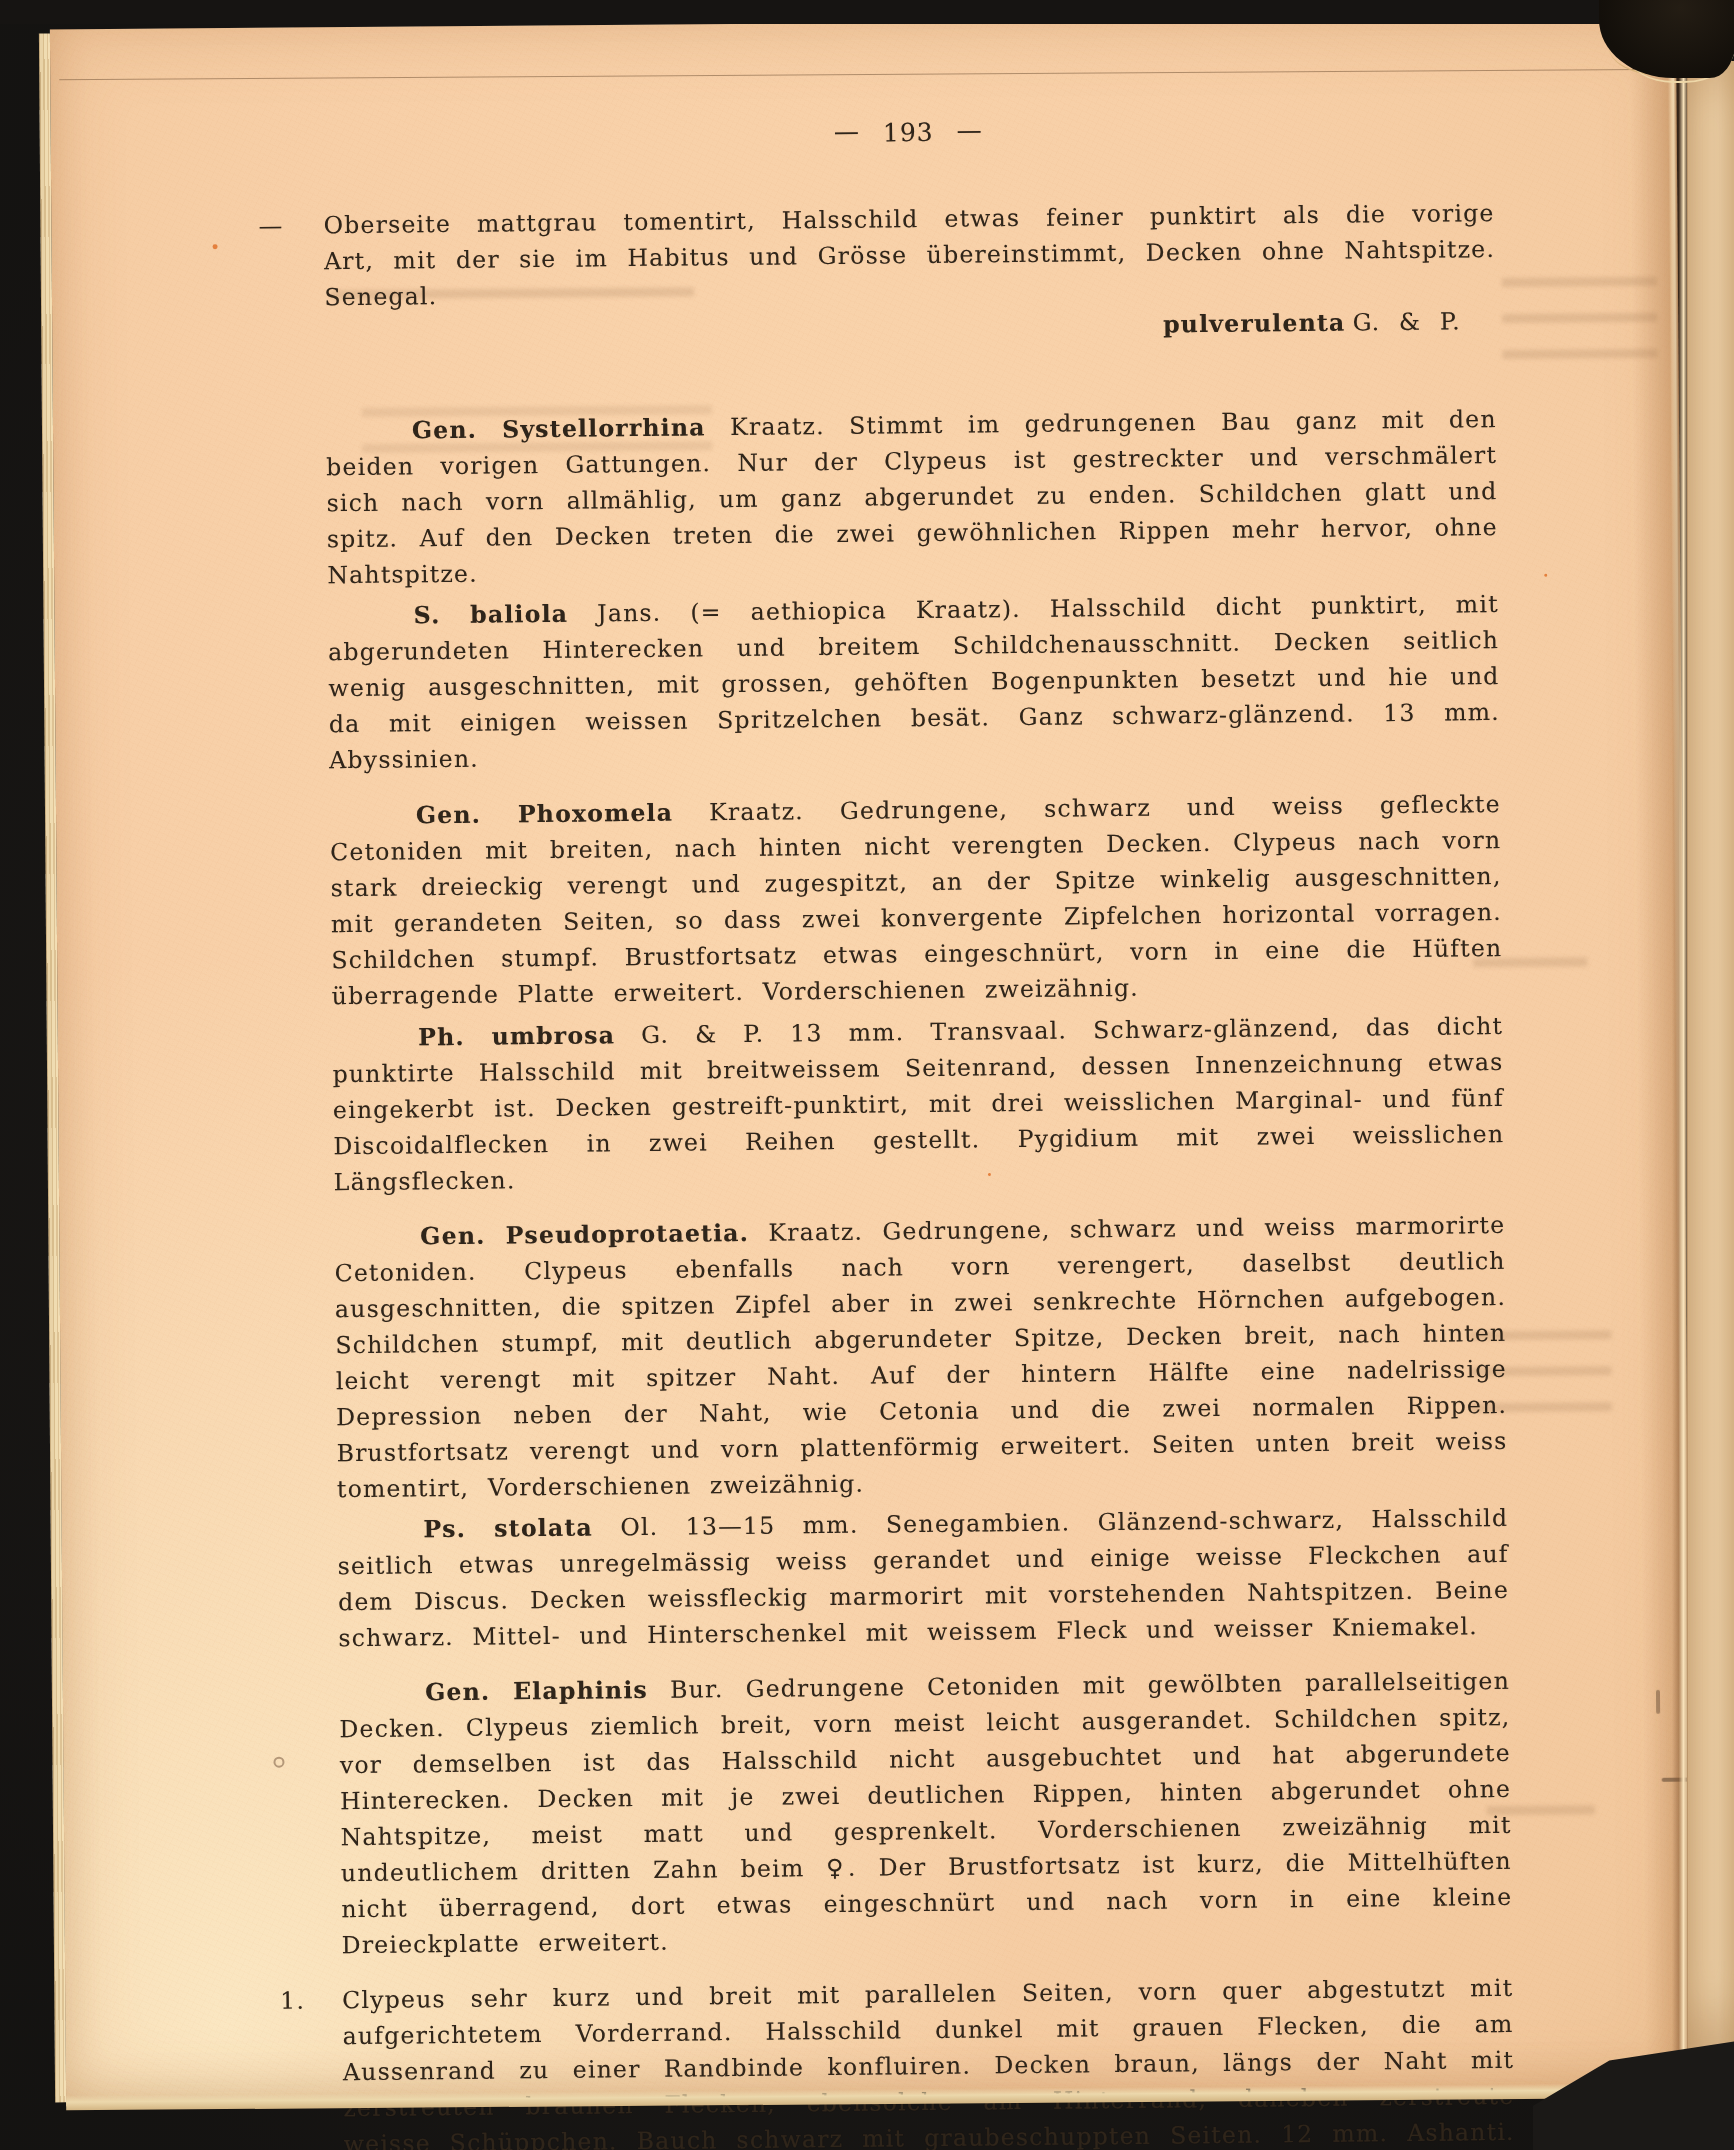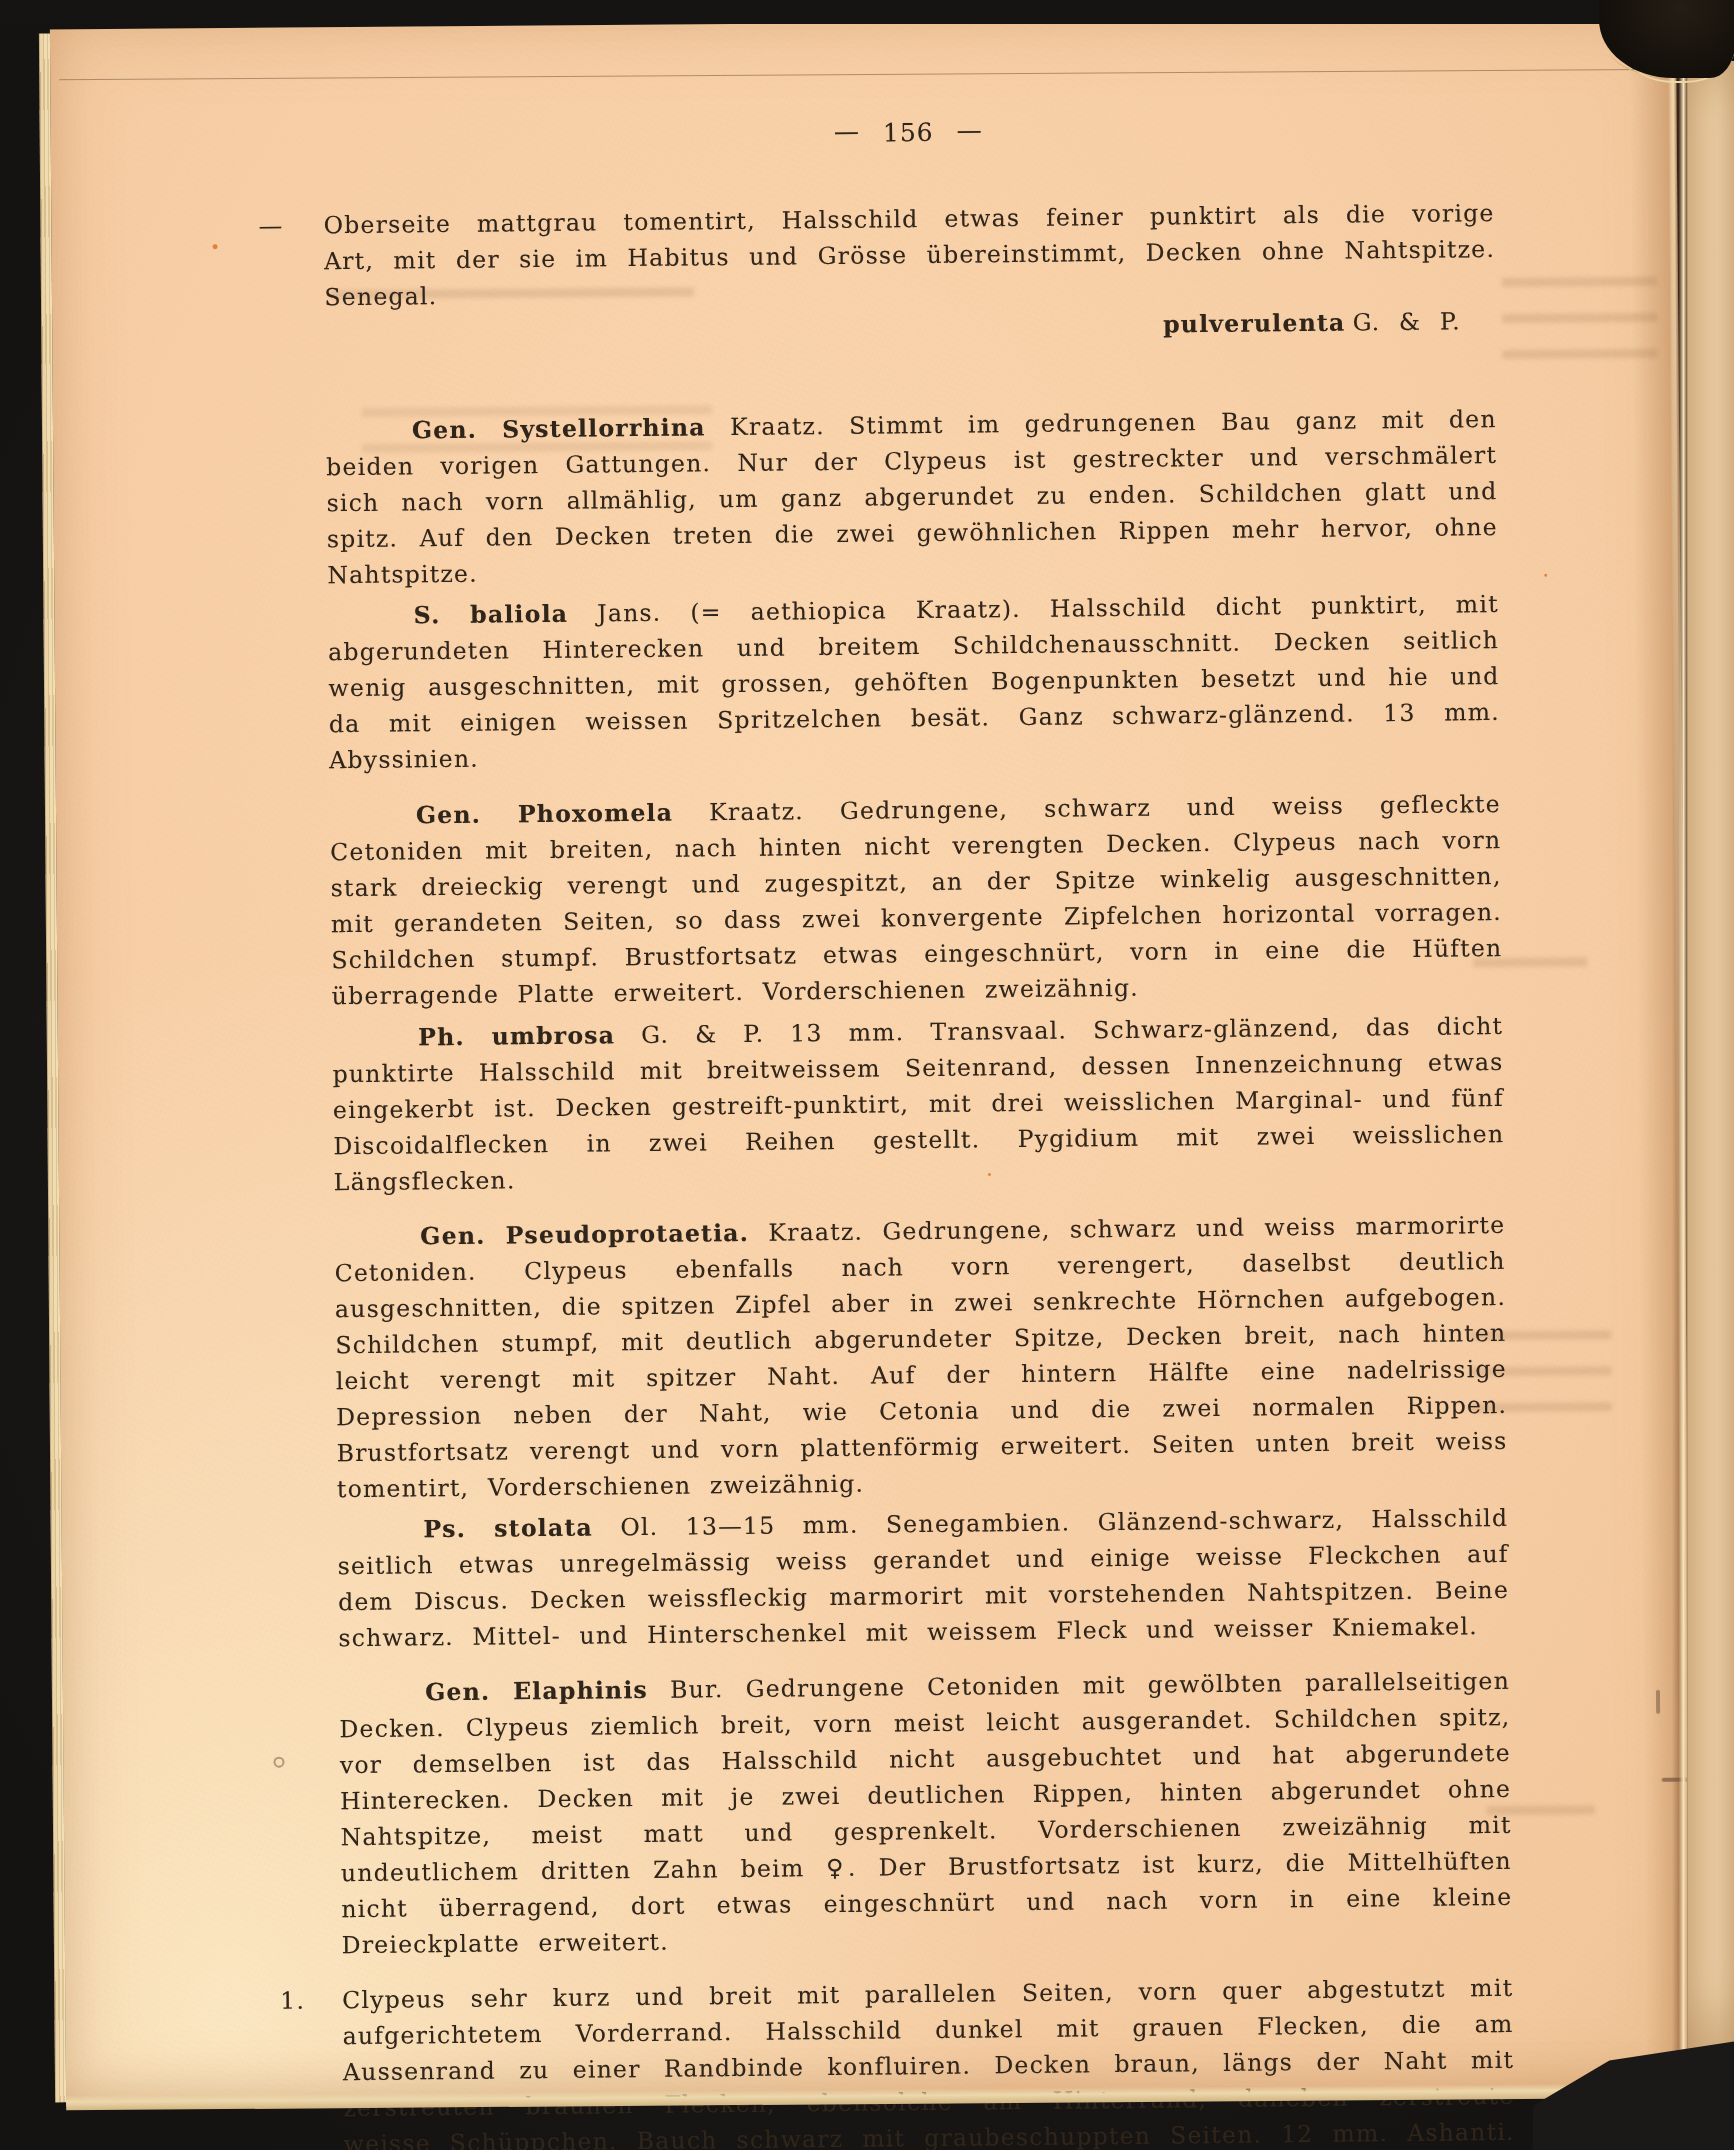--- a/index.html
+++ b/index.html
@@ -117,21 +117,21 @@
     <div class="mark-dash" style="left:1598px;top:1761px;"></div>
     <div class="mark-one" style="left:1593px;top:1673px;"></div>
     <div class="dot-deg" style="left:210px;top:1729px;"></div>
     <div class="speck" style="left:161px;top:216px;"></div>
     <div class="speck" style="left:929px;top:1151px;width:3.4px;height:3.4px;"></div>
     <div class="speck" style="left:1490px;top:556px;width:3.4px;height:3.4px;"></div>
 
     <div class="text-block">
 
       <div class="page-head">
-        <span class="dash">—</span><span>156</span><span class="dash">—</span>
+        <span class="dash">—</span><span>193</span><span class="dash">—</span>
       </div>
 
       <p class="para">
         <span class="marker">—</span><span>Oberseite mattgrau tomentirt, Halsschild etwas feiner punktirt als die vorige Art, mit der sie im Habitus und Grösse übereinstimmt, Decken ohne Nahtspitze. Senegal.</span>
       </p>
       <div class="species-line">
         <span class="bold">pulverulenta</span><span class="author">G. &amp; P.</span>
       </div>
 
       <p class="para indent mt-first">

